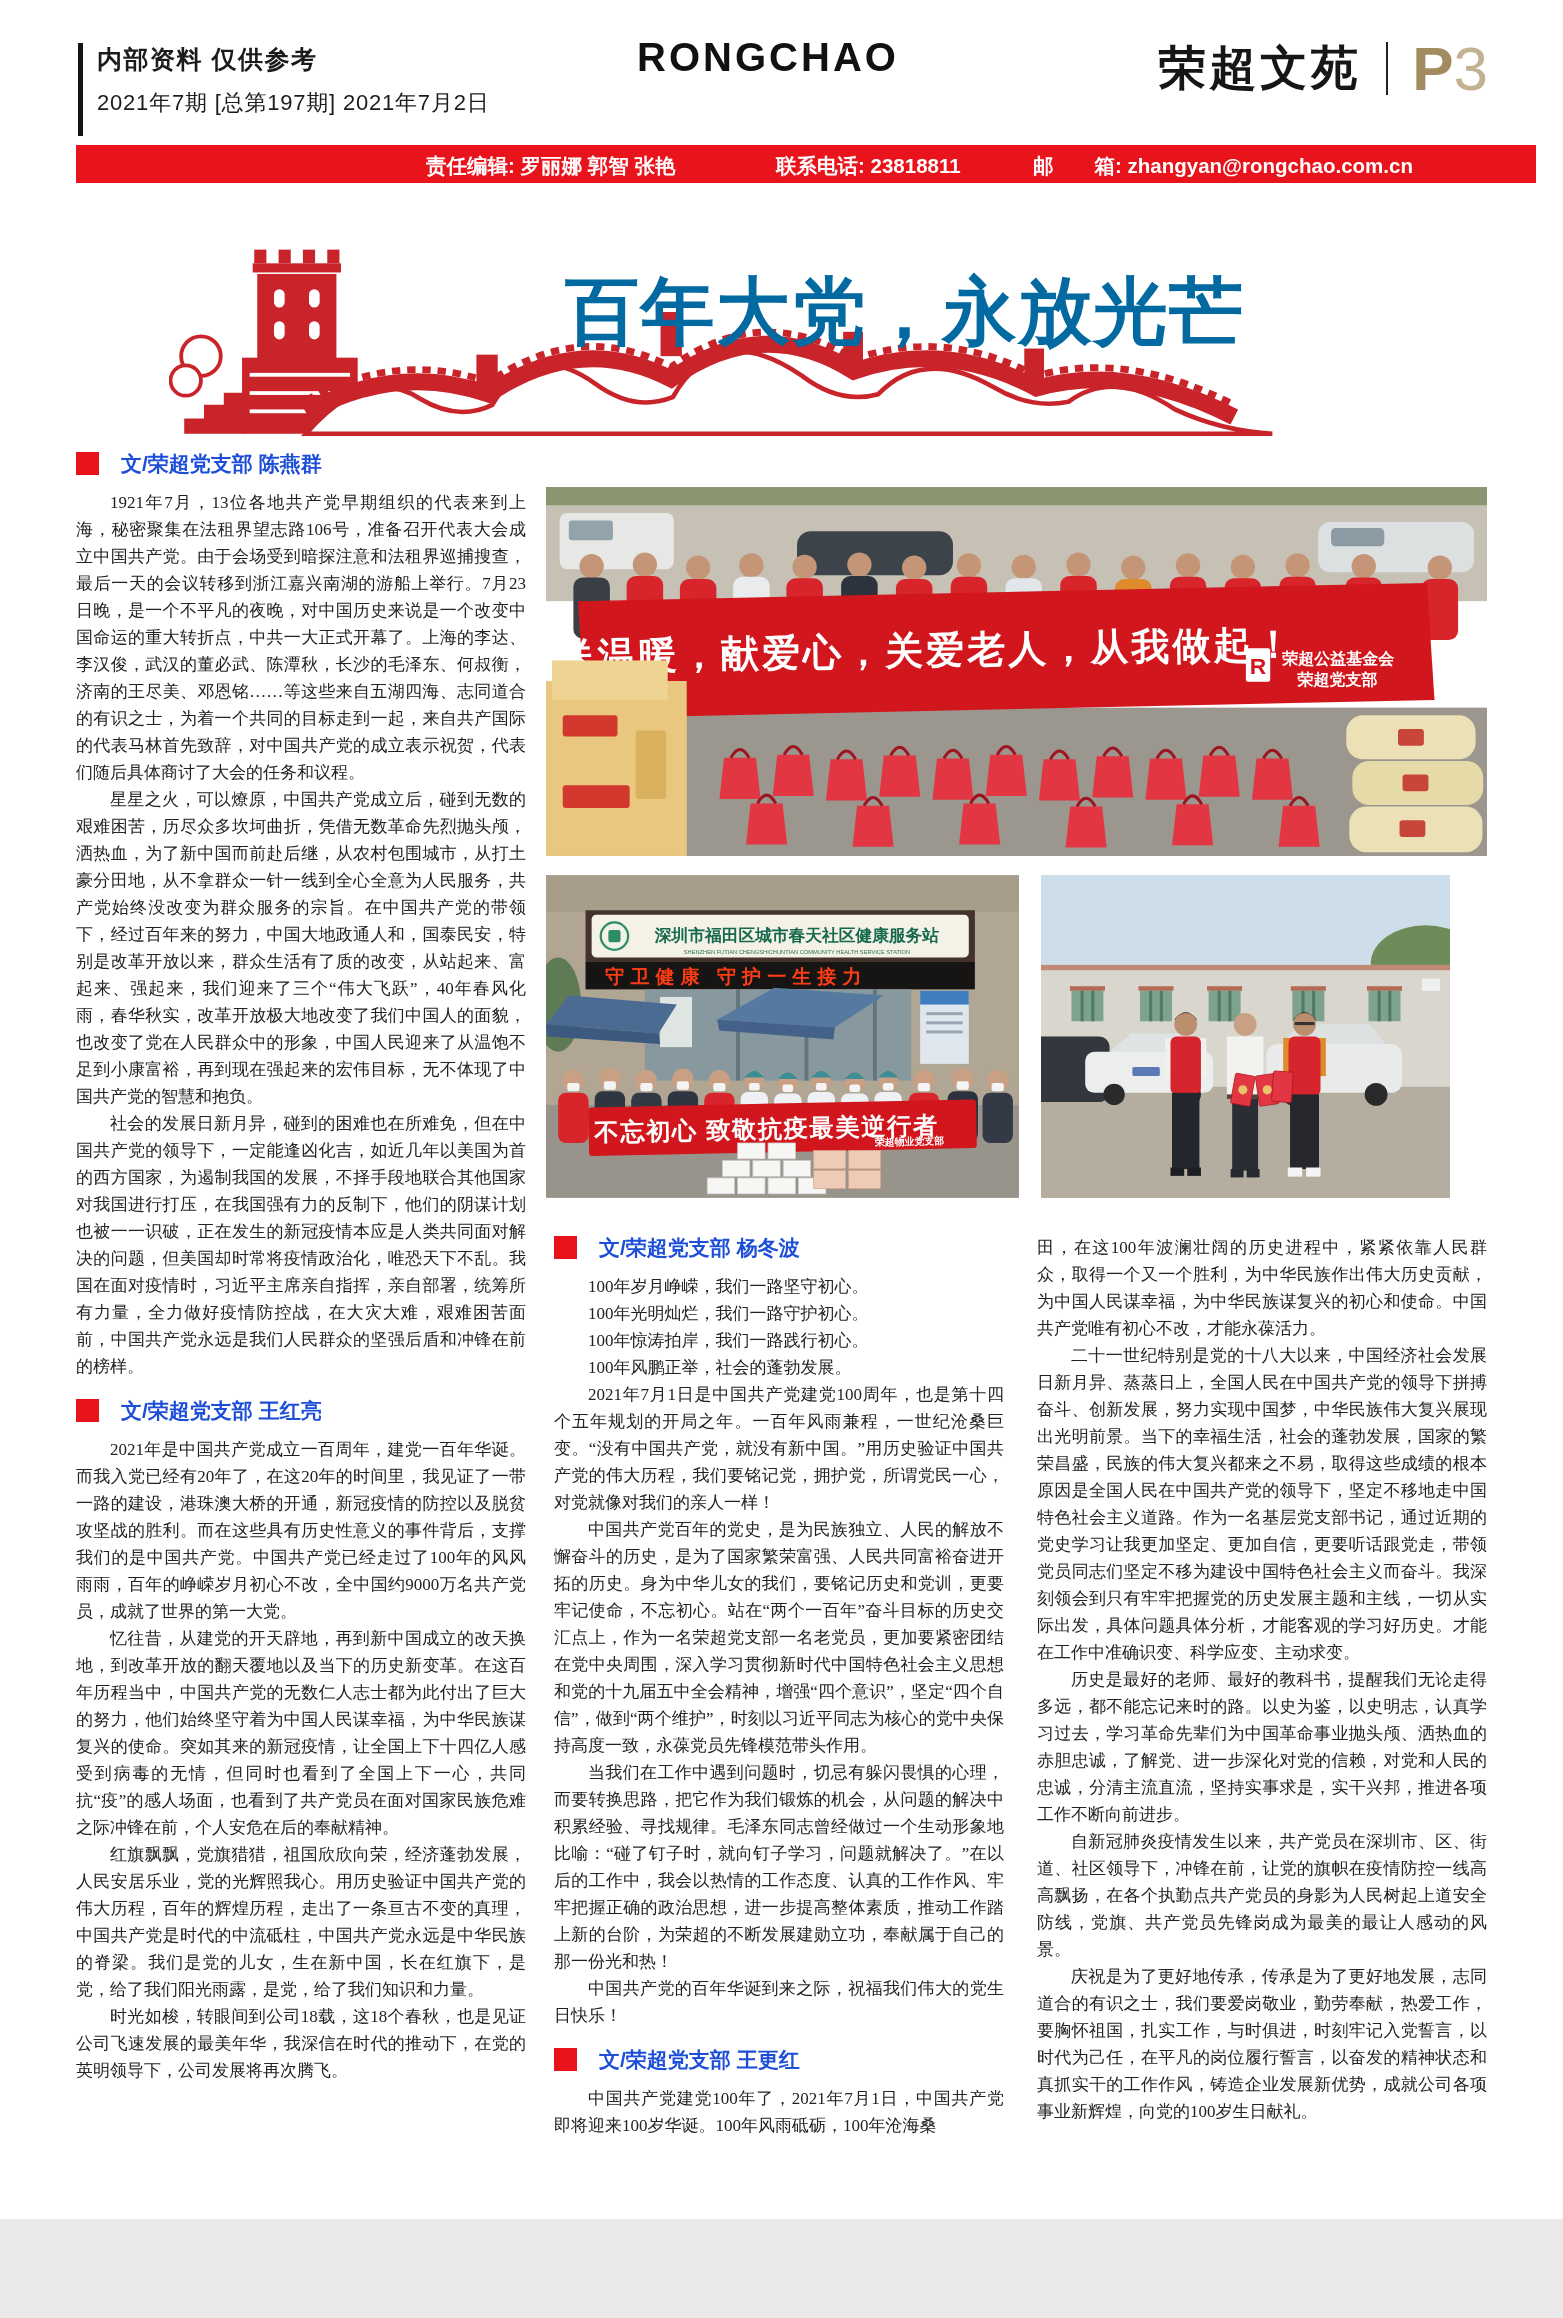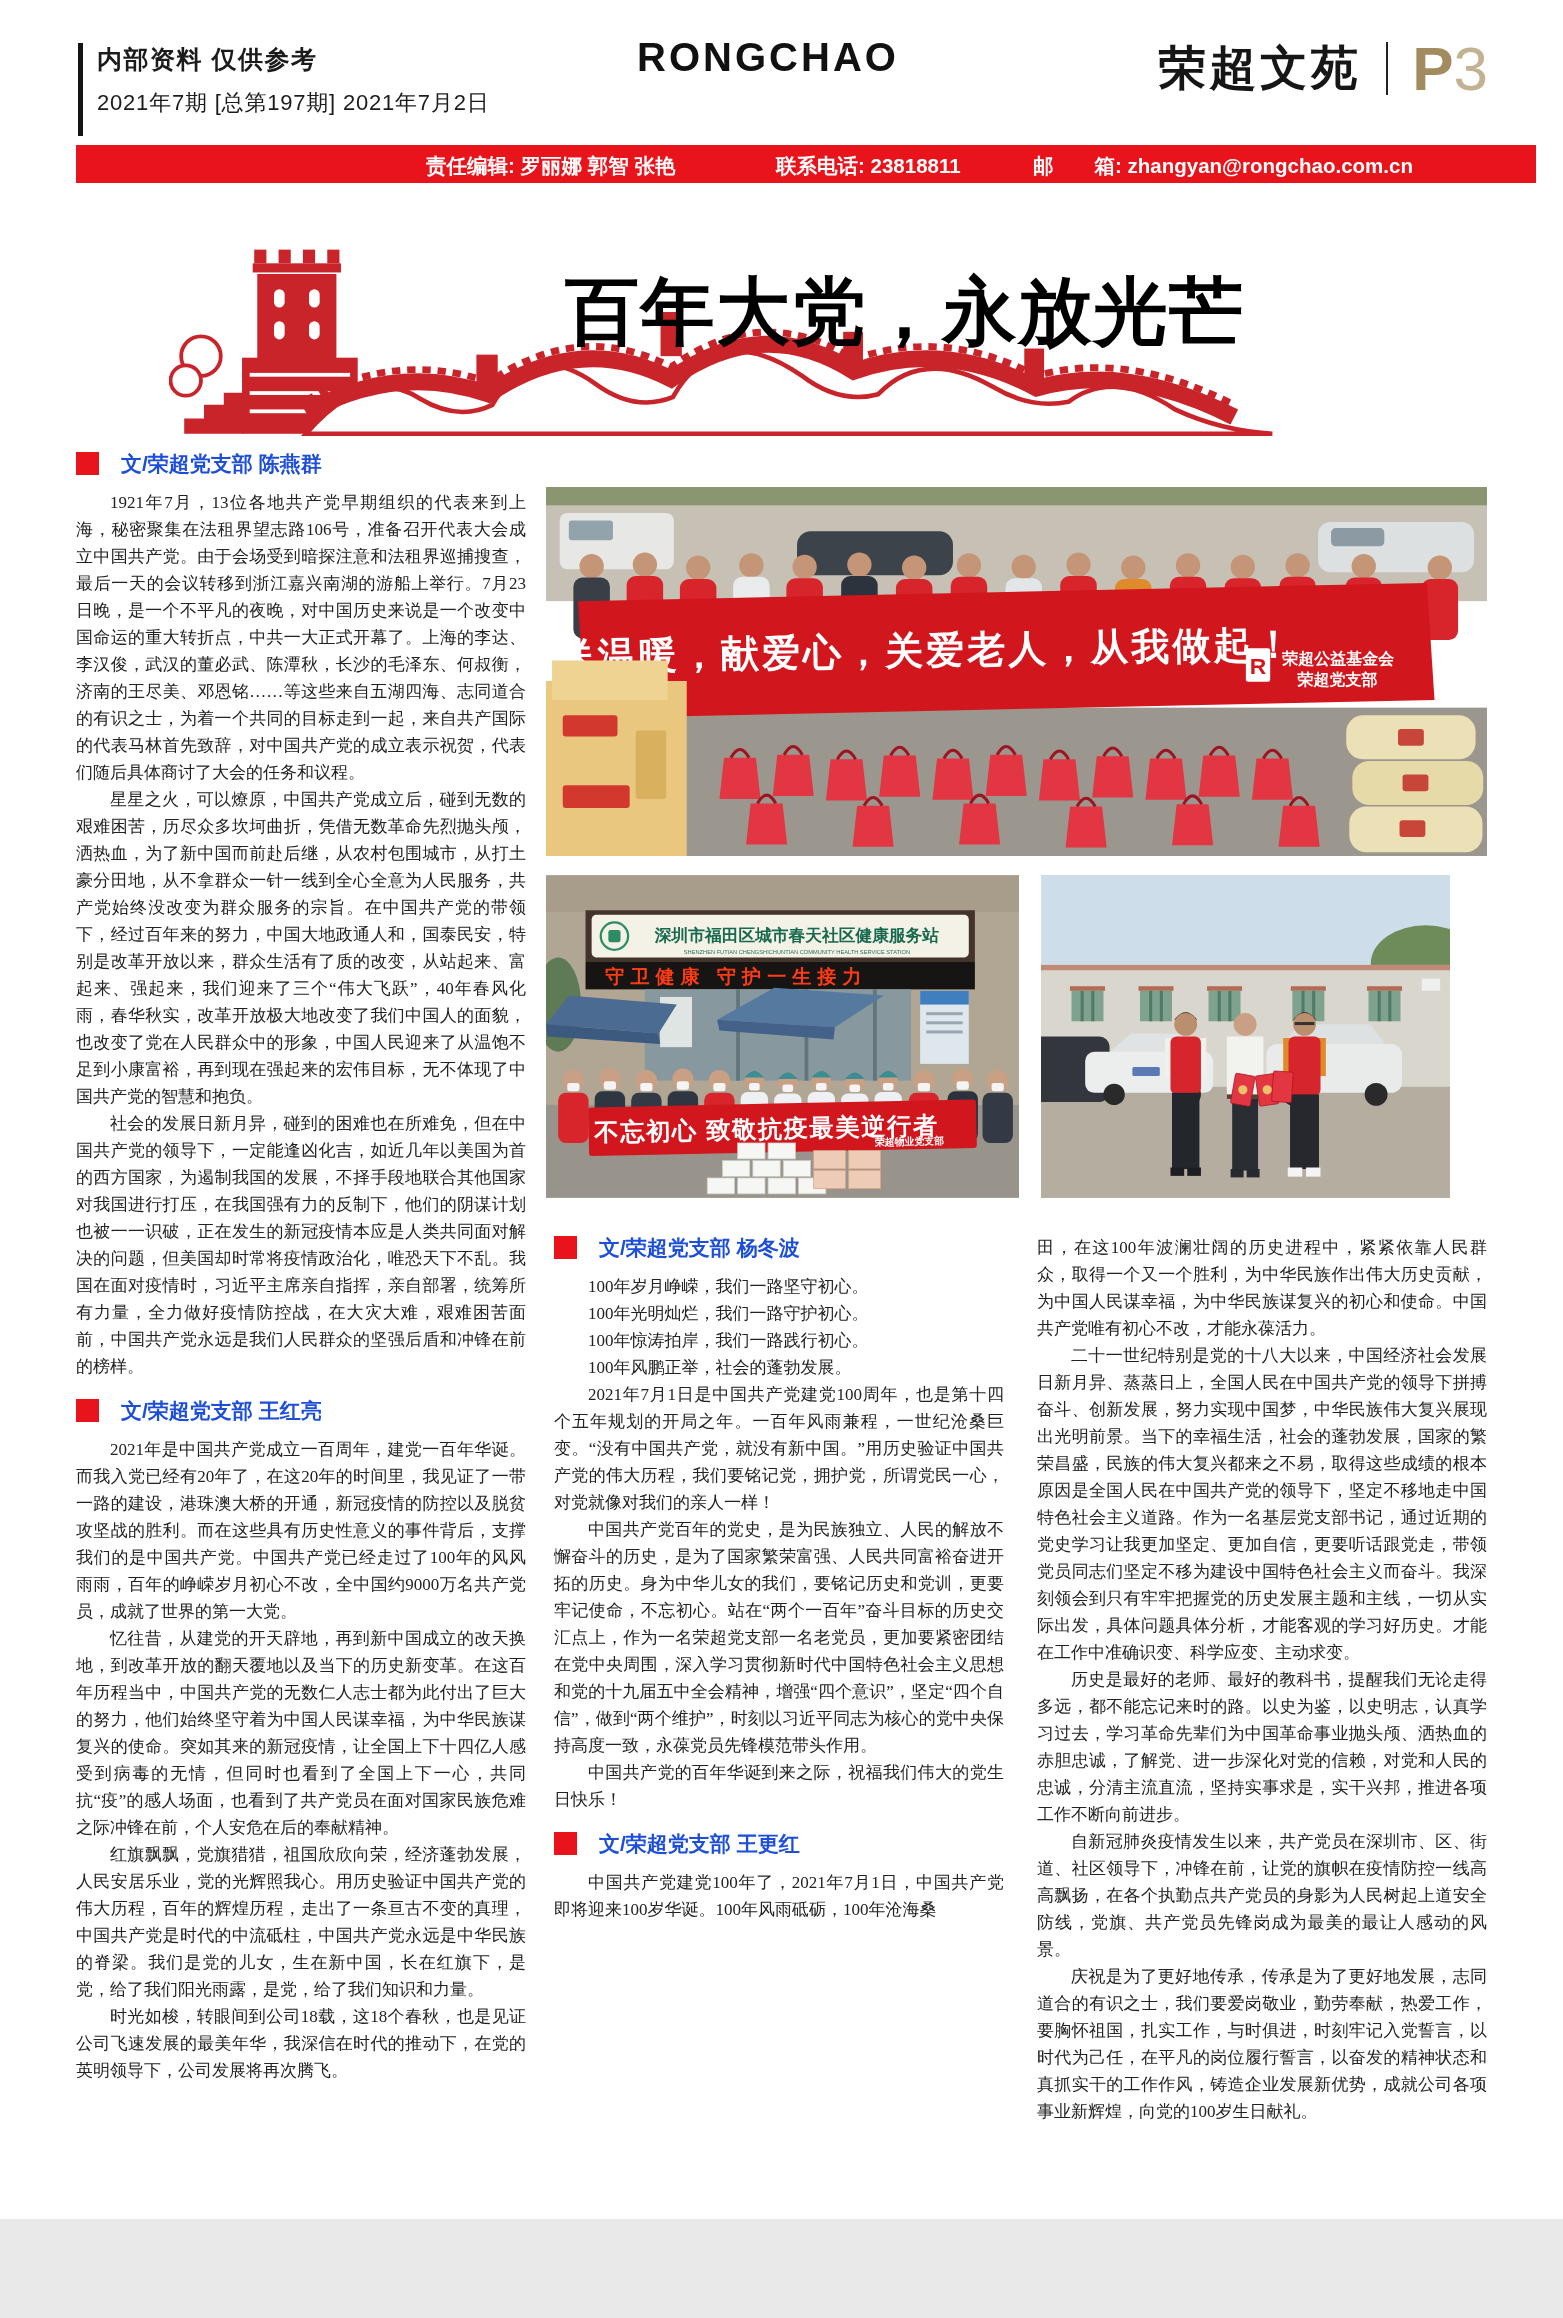--- a/index.html
+++ b/index.html
@@ -17,21 +17,21 @@
   .sec-div{width:2.3px;height:53px;background:#222;}
   .badge{font-family:"Liberation Sans","DejaVu Sans",sans-serif;font-size:62px;line-height:1;}
   .badge .p{color:#a28c5f;font-weight:bold;}
   .badge .n{color:#c2b292;font-weight:normal;}
   .infobar{position:absolute;left:76px;top:145px;width:1412px;height:38px;background:#e8131b;color:#fff;
            font-family:"Liberation Sans","DejaVu Sans",sans-serif;font-weight:bold;font-size:20.5px;padding-left:48px;}
   .infobar .ib{position:absolute;top:6.8px;white-space:nowrap;}
   .ib1{left:350px;} .ib2{left:700px;} .ib3{left:957px;}
   
   .headline{position:absolute;left:565px;top:263px;font-family:"Liberation Sans","DejaVu Sans",sans-serif;
-            font-weight:900;font-size:74px;color:#000000;letter-spacing:1.5px;white-space:nowrap;}
+            font-weight:900;font-size:74px;color:#0369a1;letter-spacing:1.5px;white-space:nowrap;}
   .gw{position:absolute;left:169px;top:242px;}
   
   .col{position:absolute;width:450px;font-size:17px;line-height:27px;text-align:justify;color:#222;}
   .col p{margin:0;text-indent:2em;}
   .col p.noind{text-indent:0;}
   .col p.poem{text-align:left;}
   .col-left{left:76px;top:450px;}
   .col-mid{left:554px;top:1234px;}
   .col-right{left:1037px;top:1234px;}
   .byline{display:flex;align-items:center;gap:22px;font-family:"Liberation Sans","DejaVu Sans",sans-serif;
@@ -128,20 +128,21 @@
     <div class="byline first">
         <span class="sq"></span>
         <span>文/荣超党支部 杨冬波</span>
       </div>
     <p class="poem">100年岁月峥嵘，我们一路坚守初心。</p>
     <p class="poem">100年光明灿烂，我们一路守护初心。</p>
     <p class="poem">100年惊涛拍岸，我们一路践行初心。</p>
     <p class="poem">100年风鹏正举，社会的蓬勃发展。</p>
     <p>2021年7月1日是中国共产党建党100周年，也是第十四个五年规划的开局之年。一百年风雨兼程，一世纪沧桑巨变。“没有中国共产党，就没有新中国。”用历史验证中国共产党的伟大历程，我们要铭记党，拥护党，所谓党民一心，对党就像对我们的亲人一样！</p>
     <p>中国共产党百年的党史，是为民族独立、人民的解放不懈奋斗的历史，是为了国家繁荣富强、人民共同富裕奋进开拓的历史。身为中华儿女的我们，要铭记历史和党训，更要牢记使命，不忘初心。站在“两个一百年”奋斗目标的历史交汇点上，作为一名荣超党支部一名老党员，更加要紧密团结在党中央周围，深入学习贯彻新时代中国特色社会主义思想和党的十九届五中全会精神，增强“四个意识”，坚定“四个自信”，做到“两个维护”，时刻以习近平同志为核心的党中央保持高度一致，永葆党员先锋模范带头作用。</p>
+    <p>当我们在工作中遇到问题时，切忌有躲闪畏惧的心理，而要转换思路，把它作为我们锻炼的机会，从问题的解决中积累经验、寻找规律。毛泽东同志曾经做过一个生动形象地比喻：“碰了钉子时，就向钉子学习，问题就解决了。”在以后的工作中，我会以热情的工作态度、认真的工作作风、牢牢把握正确的政治思想，进一步提高整体素质，推动工作踏上新的台阶，为荣超的不断发展建勋立功，奉献属于自己的那一份光和热！</p>
     <p>中国共产党的百年华诞到来之际，祝福我们伟大的党生日快乐！</p>
     <div class="byline">
         <span class="sq"></span>
         <span>文/荣超党支部 王更红</span>
       </div>
     <p>中国共产党建党100年了，2021年7月1日，中国共产党即将迎来100岁华诞。100年风雨砥砺，100年沧海桑</p>
   </div>
 
   <div class="col col-right">
     <p class="noind">田，在这100年波澜壮阔的历史进程中，紧紧依靠人民群众，取得一个又一个胜利，为中华民族作出伟大历史贡献，为中国人民谋幸福，为中华民族谋复兴的初心和使命。中国共产党唯有初心不改，才能永葆活力。</p>

